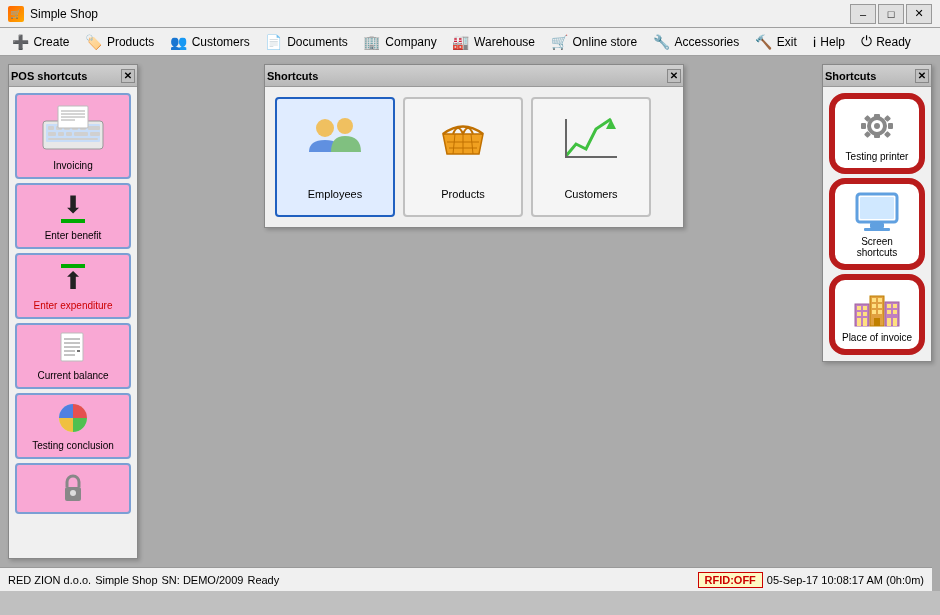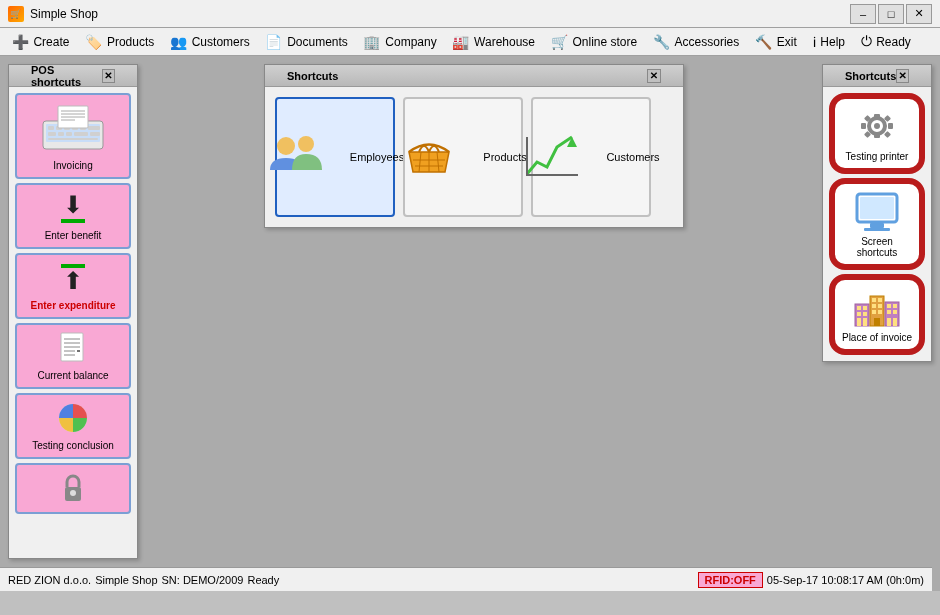--- a/index.html
+++ b/index.html
@@ -98,42 +98,42 @@
       border-top: 1px solid #999;
       display: flex;
       align-items: center;
       padding: 0 8px;
       font-size: 11px;
       justify-content: space-between;
     }
     .status-left { display: flex; align-items: center; gap: 4px; }
     .status-right { display: flex; align-items: center; gap: 4px; }
     .rfid-badge {
-      background: #f9a8d4;
+      background: #fef9c3;
       padding: 1px 6px;
       border: 1px solid #cc0000;
       color: #cc0000;
       font-weight: bold;
       font-size: 11px;
     }
 
     
     .panel {
       position: absolute;
       background: #f0f0f0;
       border: 1px solid #888;
       box-shadow: 2px 2px 4px rgba(0,0,0,0.2);
     }
     .panel-header {
       background: linear-gradient(to bottom, #d0d0d0, #b8b8b8);
       height: 22px;
       display: flex;
       align-items: center;
       justify-content: space-between;
-      padding: 0 22px;
+      padding: 0 2px;
       font-size: 11px;
       font-weight: bold;
       border-bottom: 1px solid #999;
     }
     .panel-close {
       width: 14px;
       height: 14px;
       background: #c0c0c0;
       border: 1px solid #888;
       display: flex;
@@ -191,21 +191,21 @@
       gap: 8px;
       padding: 10px;
     }
     .shortcut-card {
       background: #f5f5f5;
       border: 2px solid #c0c0c0;
       border-radius: 4px;
       width: 120px;
       height: 120px;
       display: flex;
-      flex-direction: row;
+      flex-direction: column;
       align-items: center;
       justify-content: center;
       gap: 24px;
       cursor: pointer;
       font-size: 11px;
     }
     .shortcut-card.selected {
       border: 2px solid #2060c0;
       background: #e0ecff;
     }
@@ -372,21 +372,21 @@
         <span>Enter benefit</span>
       </div>
 
       <div class="shortcut-btn">
         <div class="shortcut-icon">
           <svg width="40" height="35" viewBox="0 0 40 35">
             <rect x="8" y="3" width="24" height="4" fill="#00aa00"></rect>
             <text x="20" y="28" text-anchor="middle" font-size="24" fill="#222">⬆</text>
           </svg>
         </div>
-        <span style="color:#cc0000; font-weight:bold;">Enter expenditure</span>
+        <span style="color:#cc0000; font-weight:normal;">Enter expenditure</span>
       </div>
 
       <div class="shortcut-btn">
         <div class="shortcut-icon">
           <svg width="40" height="35" viewBox="0 0 40 35">
 
             <rect x="8" y="2" width="22" height="28" rx="1" fill="white" stroke="#bbb" stroke-width="1"></rect>
             <line x1="11" y1="8" x2="27" y2="8" stroke="#888" stroke-width="1"></line>
             <line x1="11" y1="12" x2="27" y2="12" stroke="#888" stroke-width="1"></line>
             <line x1="11" y1="16" x2="27" y2="16" stroke="#888" stroke-width="1"></line>

